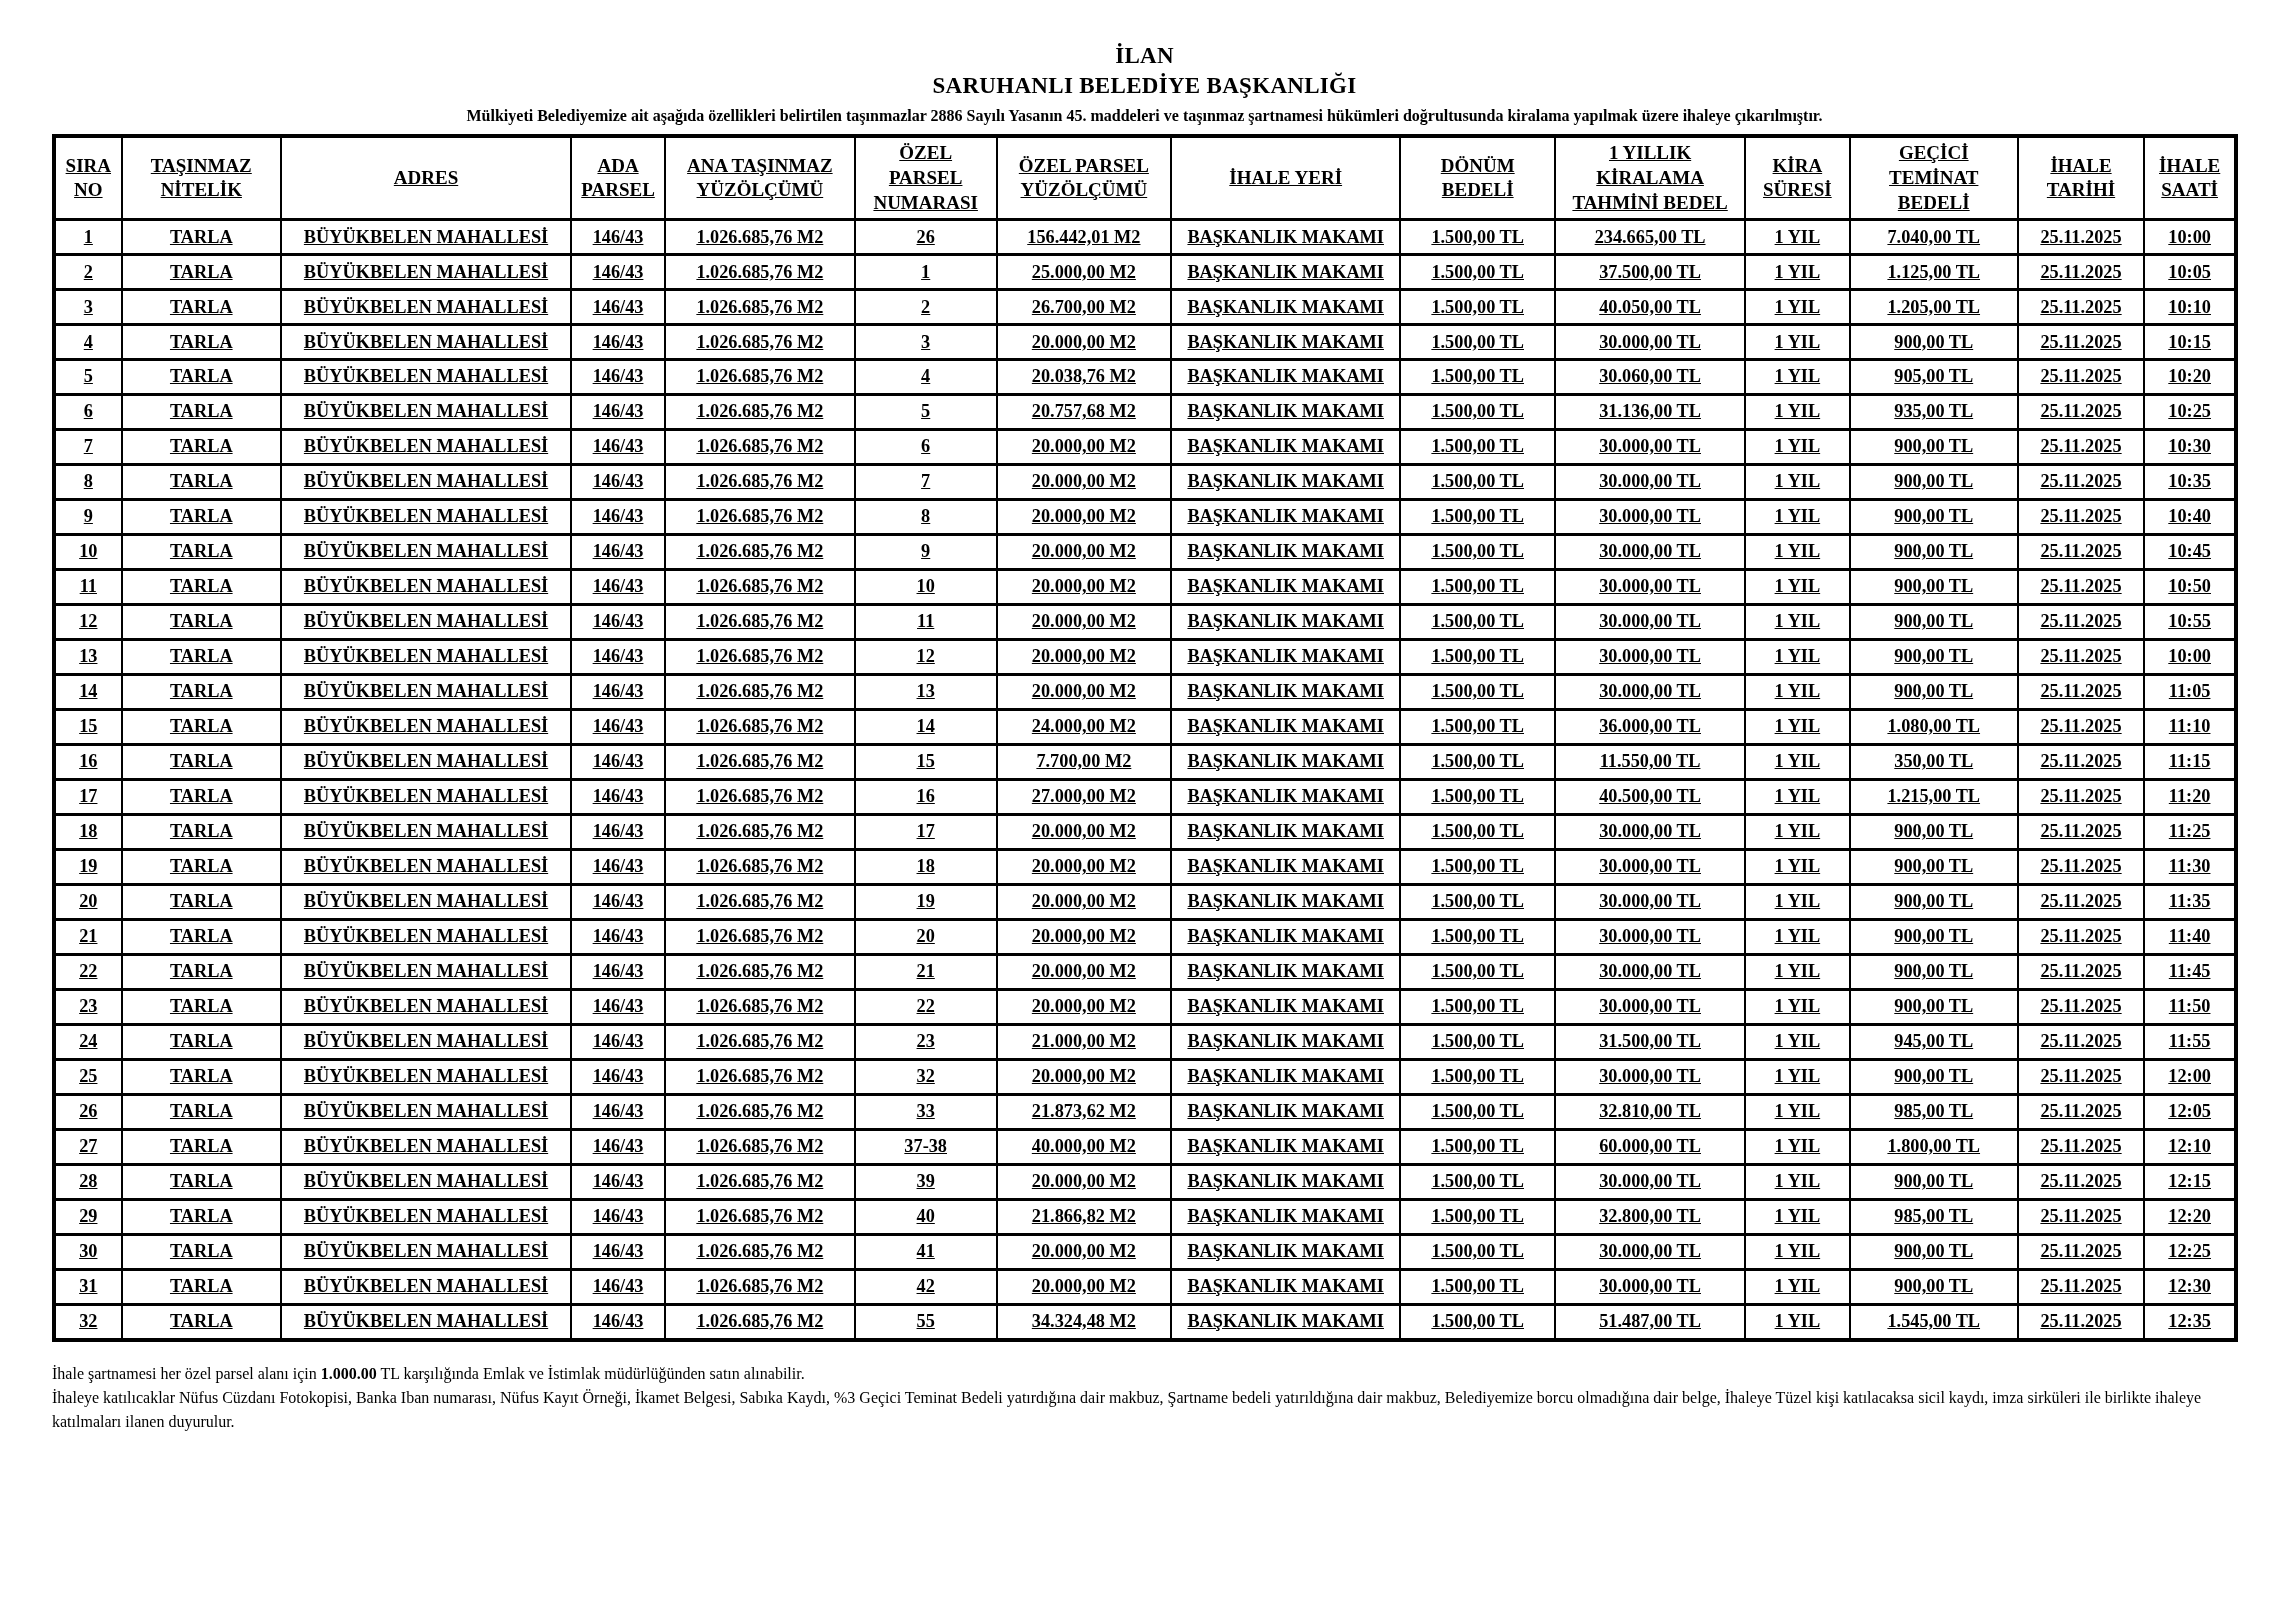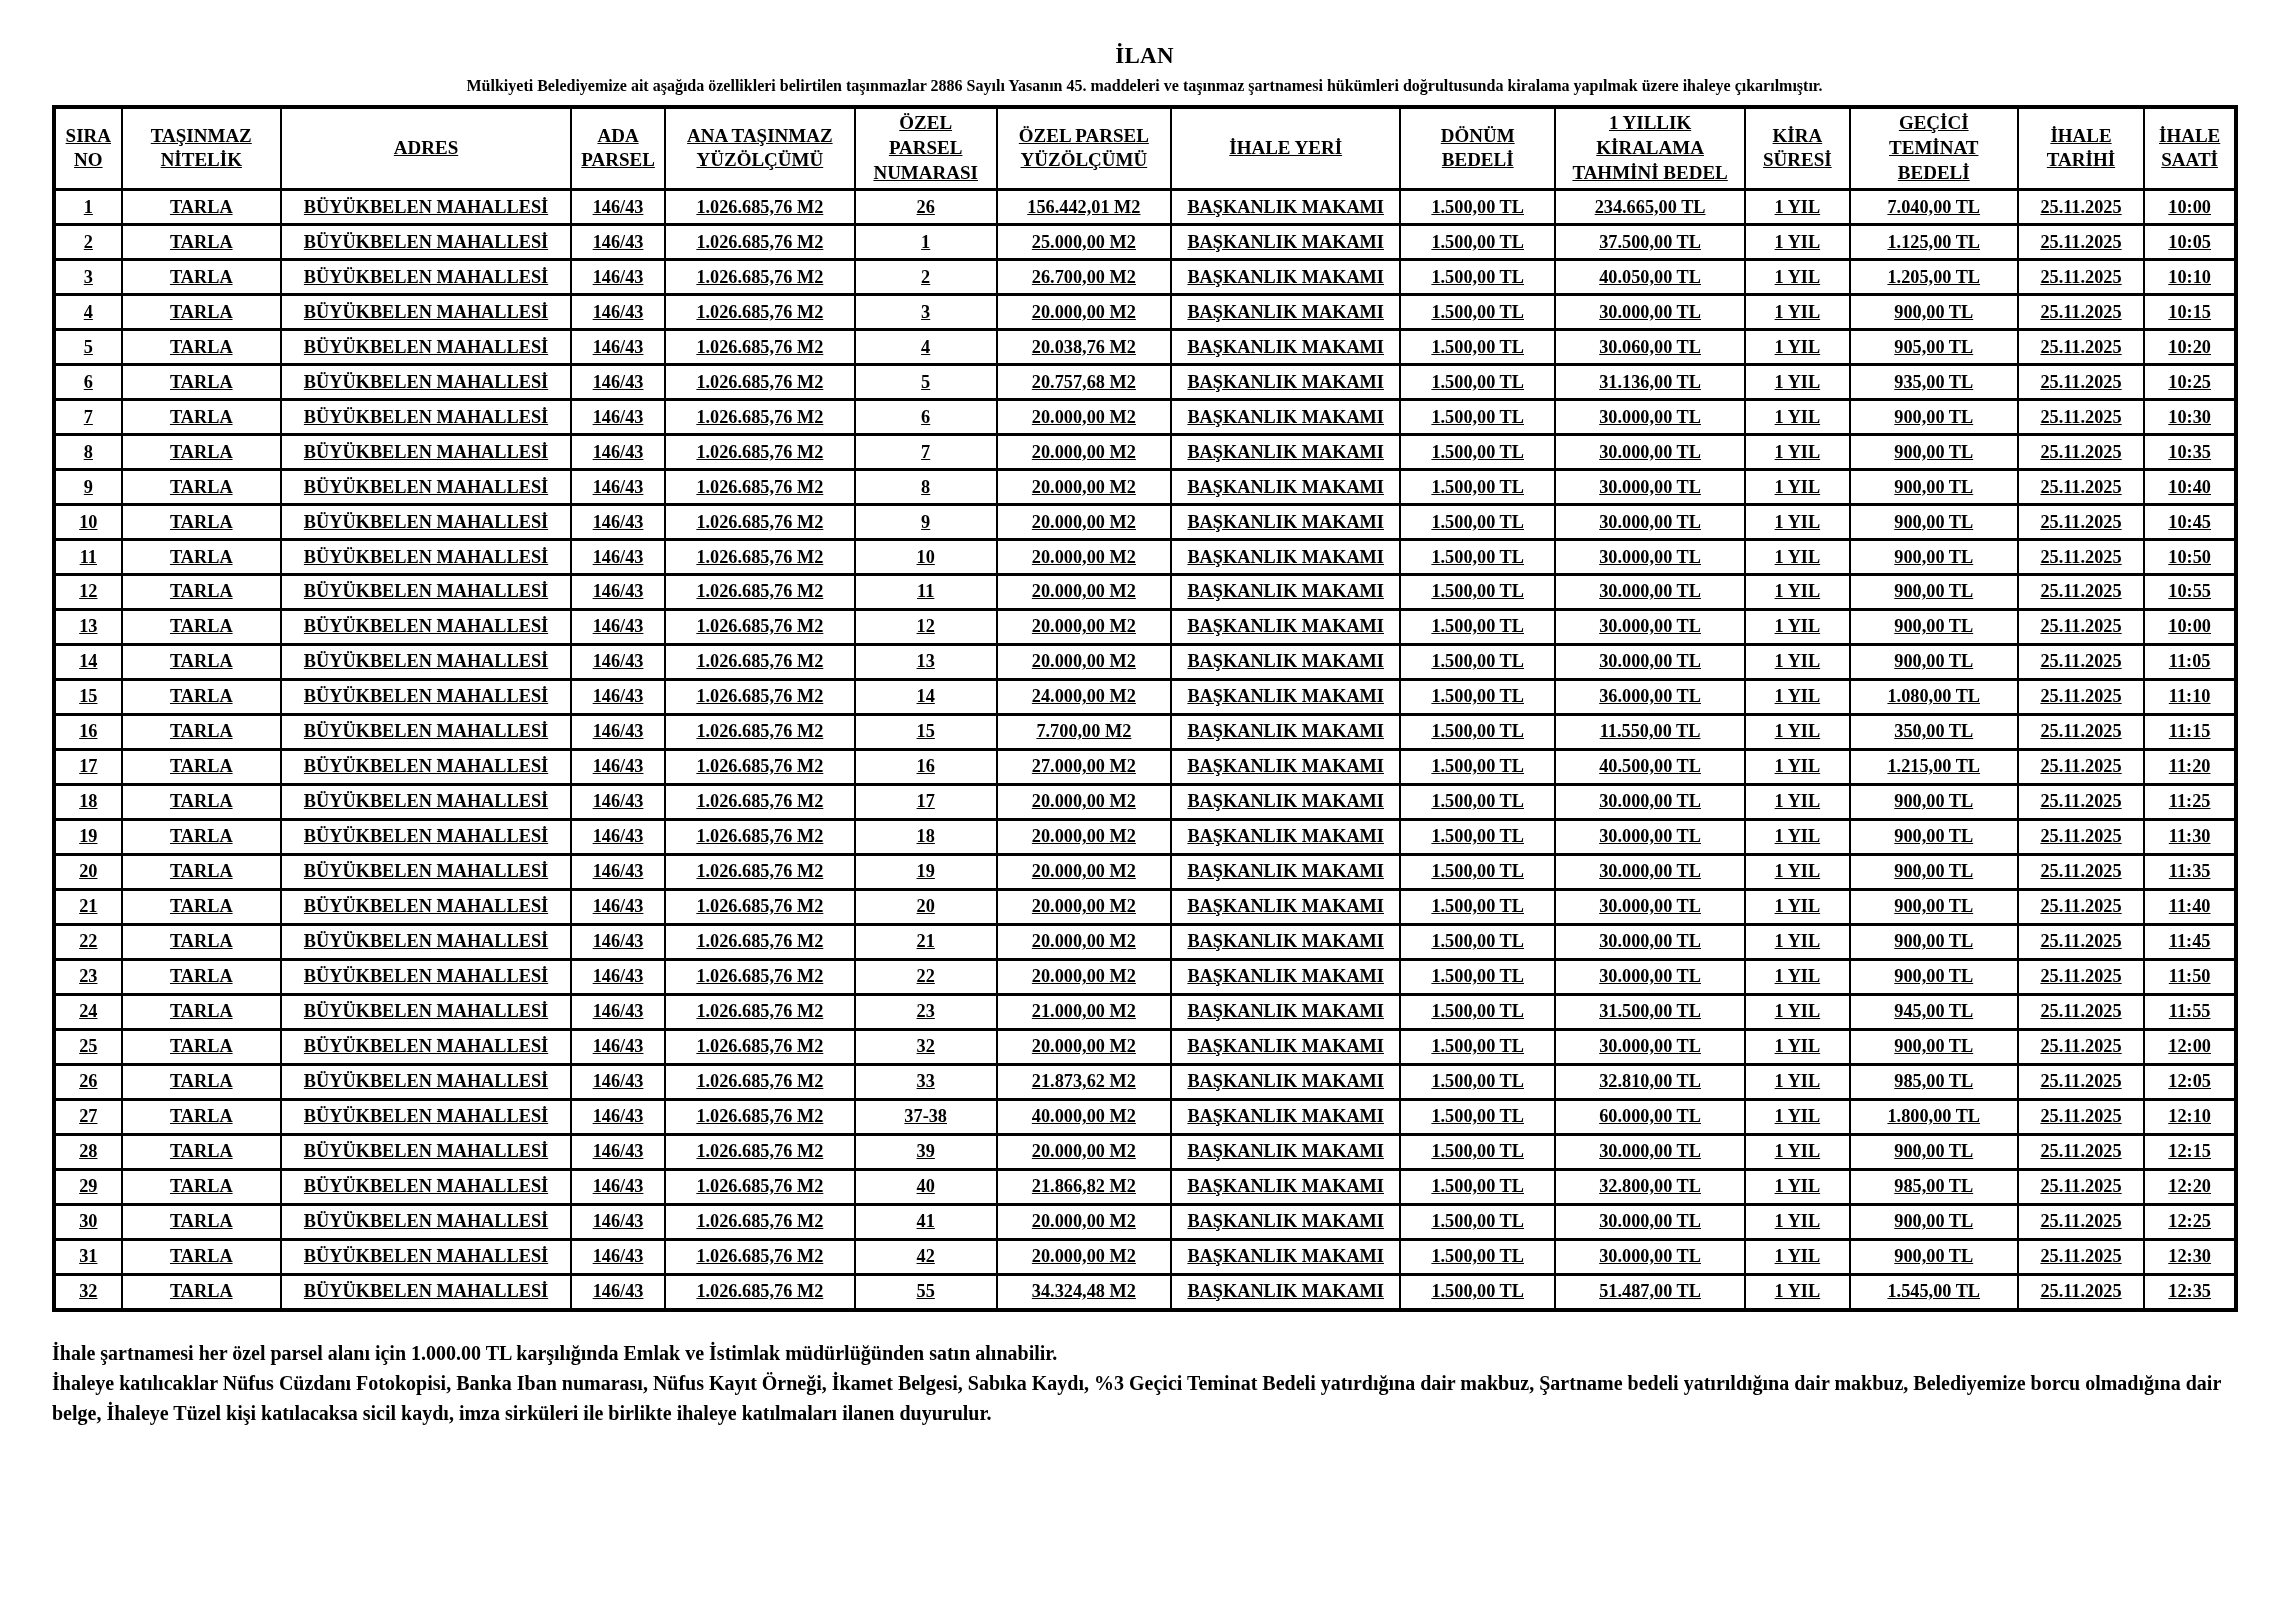--- a/index.html
+++ b/index.html
@@ -60,36 +60,36 @@
     line-height: 1.3;
     white-space: pre-line;
     height: 77px;
   }
   table.auction td {
     font-size: 18.3px;
     height: 29.4px;
     white-space: nowrap;
   }
   .footer {
-    margin-top: 26px;
-    font-size: 20px;
+    margin-top: 20px;
+    font-size: 16px;
     line-height: 1.5;
-    font-weight: bold;
   }
   .footer p {
     margin: 0;
   }
 </style>
 </head>
 <body>
 
 <div class="page">
 
   <div class="titles">
     <div class="title-line">İLAN</div>
+    <div class="title-line">SARUHANLI BELEDİYE BAŞKANLIĞI</div>
   </div>
 
   <div class="intro">Mülkiyeti Belediyemize ait aşağıda özellikleri belirtilen taşınmazlar 2886 Sayılı Yasanın  45. maddeleri ve taşınmaz şartnamesi hükümleri doğrultusunda kiralama yapılmak üzere ihaleye çıkarılmıştır.</div>
 
   <table class="auction">
     <colgroup id="auction-colgroup">
         <col style="width: 3.1%;">
         <col style="width: 7.3%;">
         <col style="width: 13.3%;">
         <col style="width: 4.3%;">

